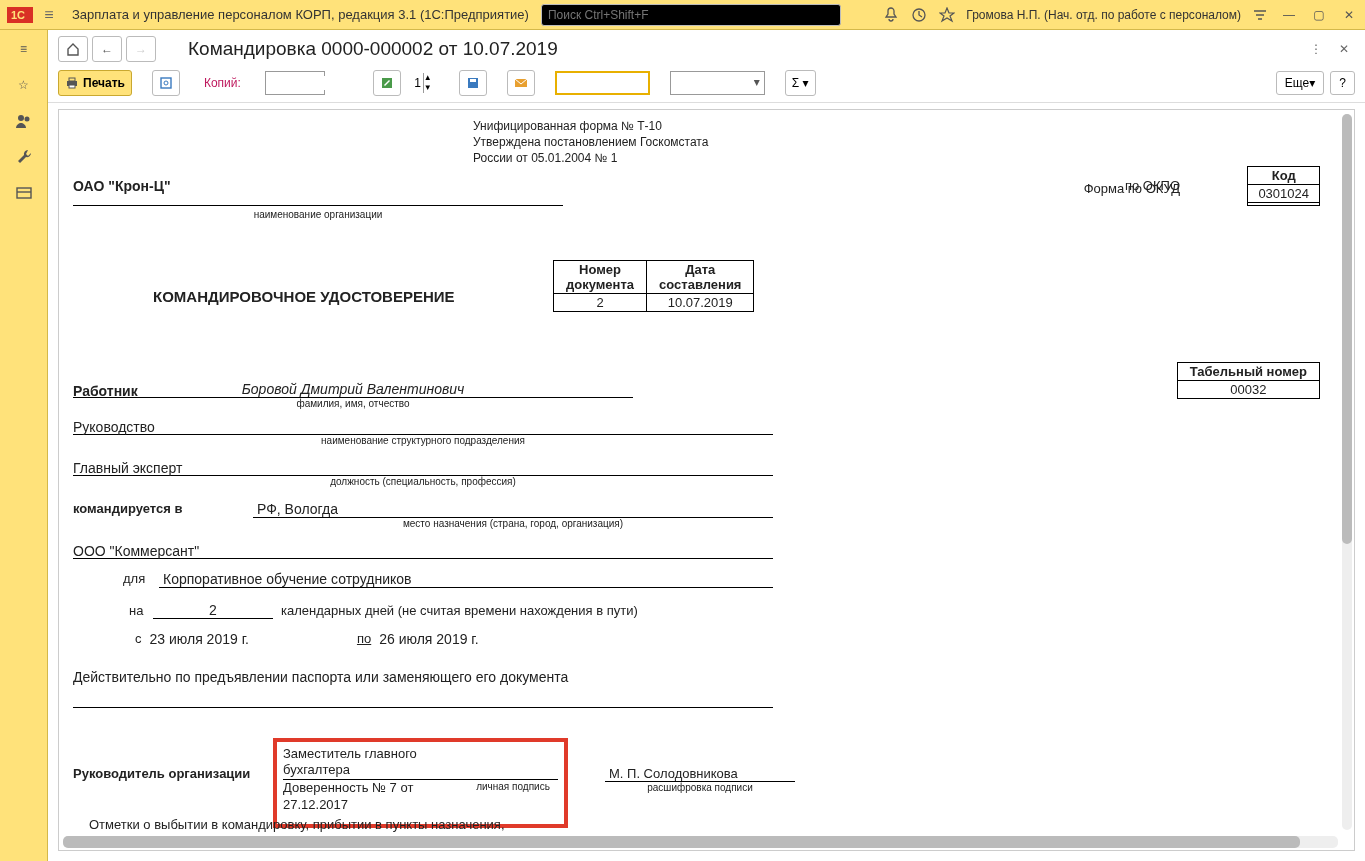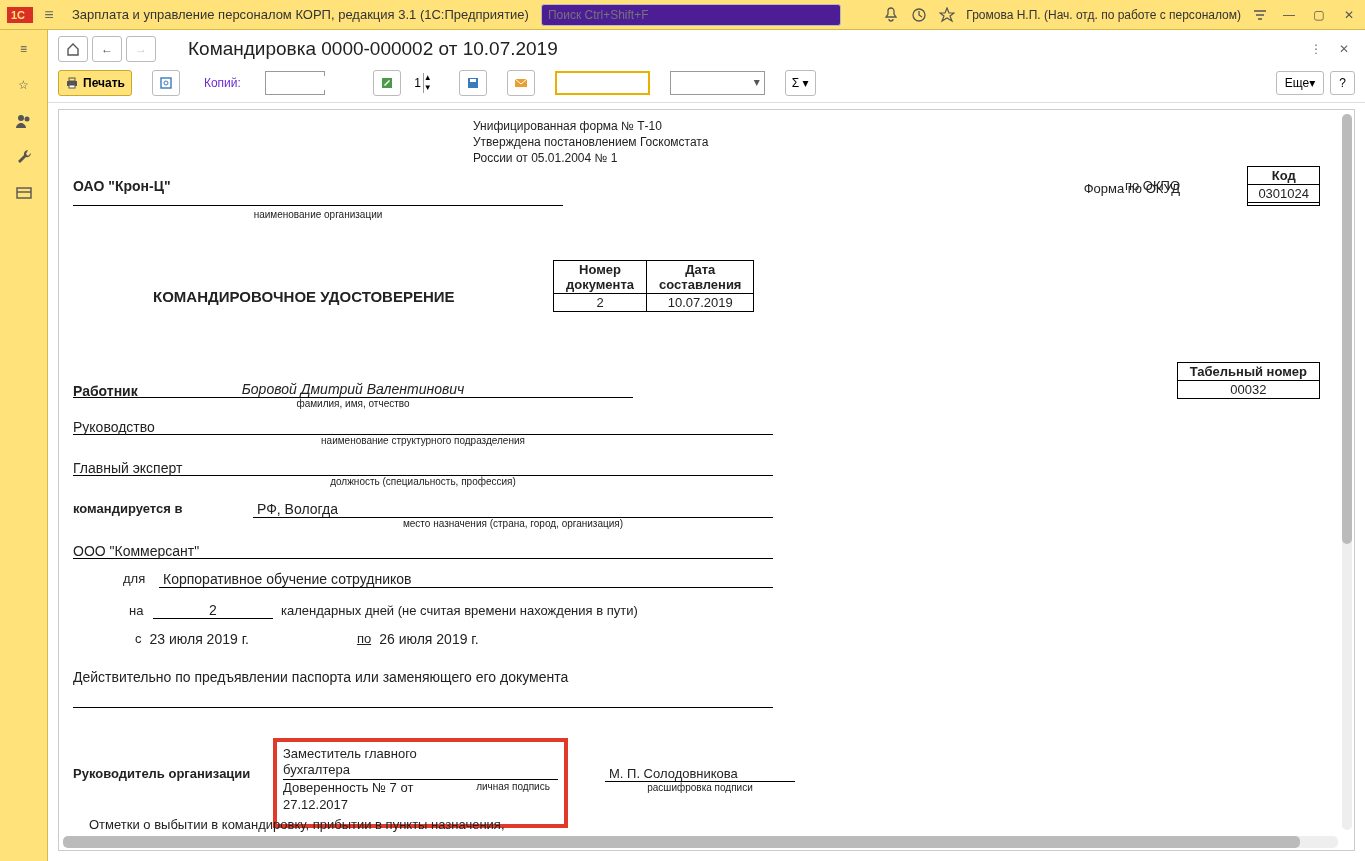--- a/index.html
+++ b/index.html
@@ -4,21 +4,21 @@
 <style>
 * { box-sizing: border-box; margin: 0; padding: 0; }
 body { font-family: Arial, sans-serif; font-size: 12px; background: #fff; overflow: hidden; width: 1365px; height: 861px; }
 
 
 .titlebar { height: 30px; background: #ffe27a; display: flex; align-items: center; padding: 0 6px; border-bottom: 1px solid #d4b84a; }
 .titlebar .logo { width: 28px; height: 20px; display:flex; align-items:center; justify-content:center; }
 .titlebar .hamburger { width: 22px; text-align:center; color:#666; font-size:16px; cursor:pointer; margin:0 4px;}
 .titlebar .app-title { font-size: 13px; color: #333; margin-left: 8px; white-space: nowrap; }
 .titlebar .search-wrap { margin-left: 12px; }
-.titlebar .search-wrap input { width: 300px; height: 22px; border: 1px solid #bbb; border-radius: 3px; padding: 0 22px 0 6px; font-size: 12px; color:#888; background:#4c1d95;}
+.titlebar .search-wrap input { width: 300px; height: 22px; border: 1px solid #bbb; border-radius: 3px; padding: 0 22px 0 6px; font-size: 12px; color:#888; background:#000000;}
 .titlebar .right-icons { margin-left: auto; display:flex; align-items:center; gap:10px; }
 .titlebar .right-icons .ico { width:18px; height:18px; display:flex; align-items:center; justify-content:center; color:#555; cursor:pointer;}
 .titlebar .user { font-size: 12px; color:#333; white-space:nowrap; }
 .titlebar .winbtn { width:20px; text-align:center; color:#555; cursor:pointer; }
 
 
 .main { display:flex; height: calc(861px - 30px); }
 .leftbar { width: 48px; background:#ffe27a; border-right:1px solid #d4b84a; display:flex; flex-direction:column; align-items:center; padding-top:8px; gap:14px;}
 .leftbar .lico { width:22px; height:22px; display:flex; align-items:center; justify-content:center; color:#555; cursor:pointer;}
 
@@ -33,21 +33,21 @@
 .subhdr .right-actions { margin-left:auto; display:flex; gap:6px; }
 .dotbtn { width:22px; height:22px; display:flex; align-items:center; justify-content:center; color:#666; cursor:pointer;}
 
 
 .tbar { display:flex; align-items:center; padding: 4px 10px 6px 10px; gap:20px; border-bottom:1px solid #ddd;}
 .btn { height:26px; border:1px solid #bbb; background:#fff; border-radius:3px; display:flex; align-items:center; padding:0 6px; cursor:pointer; font-size:12px;}
 .btn.primary { background:#ffe27a; border-color:#c9a830; font-weight:bold;}
 .tbar .spin { width:60px; height:24px; border:1px solid #999; display:flex; align-items:center; }
 .tbar .spin input { flex:1; border:none; text-align:right; padding-right:2px; font-size:12px;}
 .tbar .spin .ud { width:14px; display:flex; flex-direction:column; font-size:8px; line-height:10px; text-align:center; border-left:1px solid #999;}
-.tbar .pagelabel { color:#6d28d9; margin:0 4px;}
+.tbar .pagelabel { color:#be185d; margin:0 4px;}
 .tbar .pageinput { width:95px; height:24px; border:2px solid #e8b000; background:#fff; }
 .tbar .basic-input { width:95px; height:24px; border:1px solid #999; text-align:right; padding-right:18px; position:relative;}
 .tbar .basic-input::after { content:'▾'; position:absolute; right:4px; top:3px; color:#555;}
 .tbar .more { margin-left:auto; display:flex; gap:6px;}
 .ebtn { height:24px; border:1px solid #bbb; border-radius:3px; padding:0 8px; display:flex; align-items:center; font-size:12px; cursor:pointer; background:#fff;}
 
 
 .docarea { flex:1; background:#fff; margin:6px 10px 10px 10px; border:1px solid #ccc; position:relative; overflow:hidden;}
 .scrollbar { position:absolute; right:2px; top:4px; bottom:20px; width:10px; background:#eee; border-radius:5px;}
 .scrollbar .thumb { position:absolute; left:0; right:0; top:0; height:60%; background:#bbb; border-radius:5px;}

